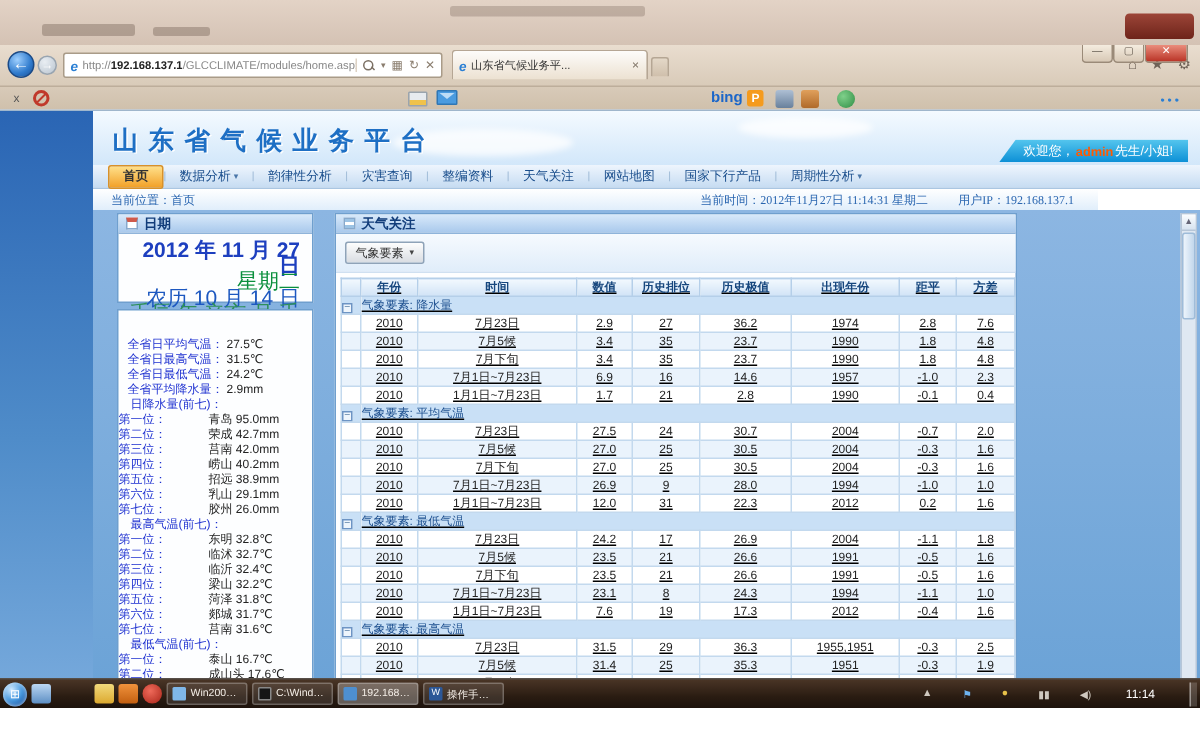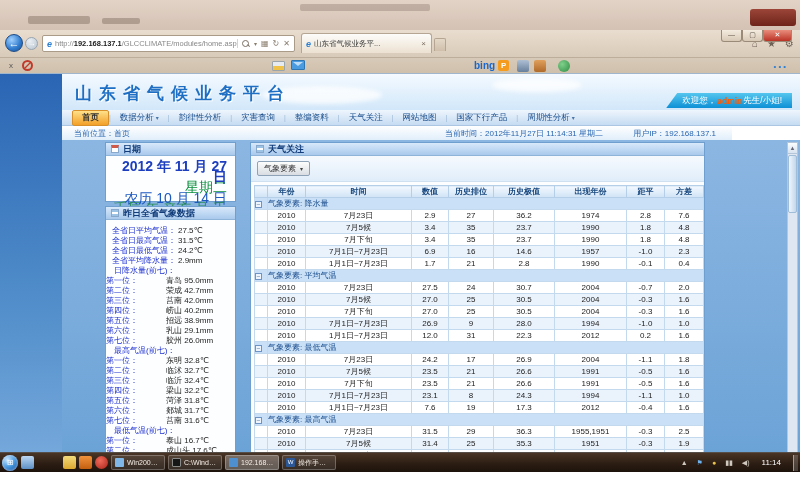--- a/index.html
+++ b/index.html
@@ -97,55 +97,55 @@
     display:flex; align-items:center; padding-left:10px; font-size:8.5px; color:#1a4e8c; }
   .nav-item { padding:1px 9px; cursor:pointer; display:flex; align-items:center; gap:2px; }
   .nav-item.active { background:linear-gradient(#ffe08a,#f2a027); border:1px solid #d8912a;
     border-radius:2px; color:#333; font-weight:bold; }
   .nav-sep { color:#9ab7d4; font-size:7px; }
   .nav-caret { font-size:6px; color:#4a76a8; }
 
   .crumb-row { position:absolute; left:62px; top:52px; width:670px; height:14px;
     background:linear-gradient(180deg,#ffffff,#e0eefb); display:flex; align-items:center;
     justify-content:space-between; padding:0 16px 0 12px; font-size:8px; color:#2a66b0; }
-  .crumb-right span { margin-left:28px; }
+  .crumb-right span { margin-left:18px;font-family:Liberation Serif, serif; }
 
   .content { position:absolute; left:62px; top:66px; width:738px; height:332px;
     background:linear-gradient(180deg,#8cb6e2,#6aa2d6); overflow:hidden; }
 
-  .panel { position:absolute; border:1px solid #6f9fce; background:#fdfeff;margin-left:27px; }
+  .panel { position:absolute; border:1px solid #6f9fce; background:#fdfeff; }
   .phead { height:13px; background:linear-gradient(180deg,#d8e9fa,#a9c9ec); display:flex;
     align-items:center; font-size:9px; font-weight:bold; color:#123d7a; border-bottom:1px solid #8fb4da; }
   .picon { width:8px; height:8px; background:#fff; border:1px solid #88a9cc; display:inline-block;
     margin:0 4px 0 5px; flex:none; }
   .cal-icon { border-top:3px solid #d05a4a; }
   .list-icon { box-shadow:inset 0 -2px 0 #9cc3e4, inset 0 2px 0 #9cc3e4; }
 
   .panel.cal { left:16px; top:2px; width:131px; height:60px; }
   .cal-body { padding:5px 8px 0 0; text-align:right; font-size:14px; line-height:10.5px; }
   .cal-l1 { color:#1d3fbf; font-weight:bold; }
   .cal-l2 { color:#0a8f3c; }
   .cal-l3 { color:#1d58c0; }
   .cal-l4 { color:#2e8f5a; }
 
   .panel.wx { left:16px; top:66px; width:131px; height:266px; }
-  .wx-body { padding-top:6px; font-size:8px; line-height:10px; }
+  .wx-body { padding-top:18px; font-size:8px; line-height:10px; }
   .stat-row .slabel { display:inline-block; width:70px; text-align:right; color:#1c2fd0; }
   .stat-row .sval { color:#222; margin-left:2px; }
   .sec-title { color:#1c2fd0; padding-left:8px; }
   .rank-row .rlabel { display:inline-block; width:58px; color:#1c2fd0; }
   .rank-row .rval { color:#222; margin-left:2px; }
 
   .panel.main { left:161px; top:2px; width:455px; height:330px; }
   .ptool { height:26px; background:linear-gradient(180deg,#f6fafe,#e0edfa); border-bottom:1px solid #cfe0f1; }
   .filter-btn { margin:5px 0 0 6px; font-size:8px; height:15px; padding:0 6px;
     background:linear-gradient(#fdfdfd,#d9dde2); border:1px solid #8fa3b8; border-radius:2px;
     color:#333; display:inline-flex; align-items:center; gap:4px; font-family:inherit; }
   .filter-btn .caret { font-size:6px; color:#444; }
-  .wf-table { border-collapse:collapse; table-layout:fixed; width:449px; margin:3px 0 0 3px; font-size:8px; }
+  .wf-table { border-collapse:collapse; table-layout:fixed; width:449px; margin:3px 0 0 3px; font-size:8px;text-decoration:underline; }
   .wf-table th { height:12px; background:linear-gradient(#f2f8fe,#d0e3f6); border:1px solid #b5cfe9;
     color:#17477e; font-weight:bold; overflow:hidden; white-space:nowrap; }
   .wf-table td { height:10px; border:1px solid #c3d9ee; text-align:center; color:#222;
     overflow:hidden; white-space:nowrap; background:#fff; }
   .wf-table tr.alt td { background:#eaf3fc; }
   .wf-table tr.grp td { background:#c9e0f6; color:#1d4f8f; text-align:left; padding-left:0; }
   .gicon { display:inline-block; width:7px; height:7px; border:1px solid #6d94c4; background:#eef5fc;
     line-height:5px; font-size:6px; color:#35628f; text-align:center; }
 
   .pg-scroll { position:absolute; right:2px; top:2px; width:11px; height:328px;
@@ -172,21 +172,21 @@
     background:rgba(255,255,255,.10); border:1px solid rgba(255,255,255,.25); border-radius:2px;
     color:#f3ede6; font-size:7px; overflow:hidden; white-space:nowrap; flex:none; }
   .tbtn.active { background:rgba(255,255,255,.30); }
   .tbtn .ticn { width:9px; height:9px; border-radius:1px; flex:none; font-size:6px; color:#fff;
     text-align:center; line-height:9px; }
   .tbtn .lbl { overflow:hidden; text-overflow:ellipsis; }
   .i-window { background:#7fb7e8; }
   .i-terminal { background:#161616; border:1px solid #888; }
   .i-remote { background:#4e8fd0; }
   .i-word { background:#2b5797; }
-  .tray { margin-left:auto; display:flex; align-items:center; gap:9px; color:#cfc8bf; font-size:7px; }
+  .tray { margin-left:auto; display:flex; align-items:center; gap:20px; color:#cfc8bf; font-size:7px; }
   .clock { font-size:8px; color:#fff; margin:0 3px; }
   .show-desktop { width:5px; height:16px; background:rgba(255,255,255,.18);
     border-left:1px solid rgba(255,255,255,.45); }
   .tray .ic { display:inline-block; }
   .ic.blue { color:#6db3ef; }
   .ic.yellow { color:#e8c24a; }
 </style>
 </head>
 <body>
 
@@ -314,24 +314,20 @@
         </div>
         <div class="cal-body">
           <div class="cal-l1">2012 年 11 月 27 日</div>
           <div class="cal-l2">星期二</div>
           <div class="cal-l3">农历 10 月 14 日</div>
           <div class="cal-l4">壬辰 年 辛亥 月 壬辰 日</div>
         </div>
       </div>
 
       <div class="panel wx">
-        <div class="phead">
-          <span class="picon list-icon"></span>
-          <span>昨日全省气象数据</span>
-        </div>
         <div class="wx-body">
             <div class="stat-row"><span class="slabel">全省日平均气温：</span><span class="sval">27.5℃</span></div>
             <div class="stat-row"><span class="slabel">全省日最高气温：</span><span class="sval">31.5℃</span></div>
             <div class="stat-row"><span class="slabel">全省日最低气温：</span><span class="sval">24.2℃</span></div>
             <div class="stat-row"><span class="slabel">全省平均降水量：</span><span class="sval">2.9mm</span></div>
             <div class="sec-title">日降水量(前七)：</div>
             <div class="rank-row"><span class="rlabel">第一位：</span><span class="rval">青岛 95.0mm</span></div>
             <div class="rank-row"><span class="rlabel">第二位：</span><span class="rval">荣成 42.7mm</span></div>
             <div class="rank-row"><span class="rlabel">第三位：</span><span class="rval">莒南 42.0mm</span></div>
             <div class="rank-row"><span class="rlabel">第四位：</span><span class="rval">崂山 40.2mm</span></div>

